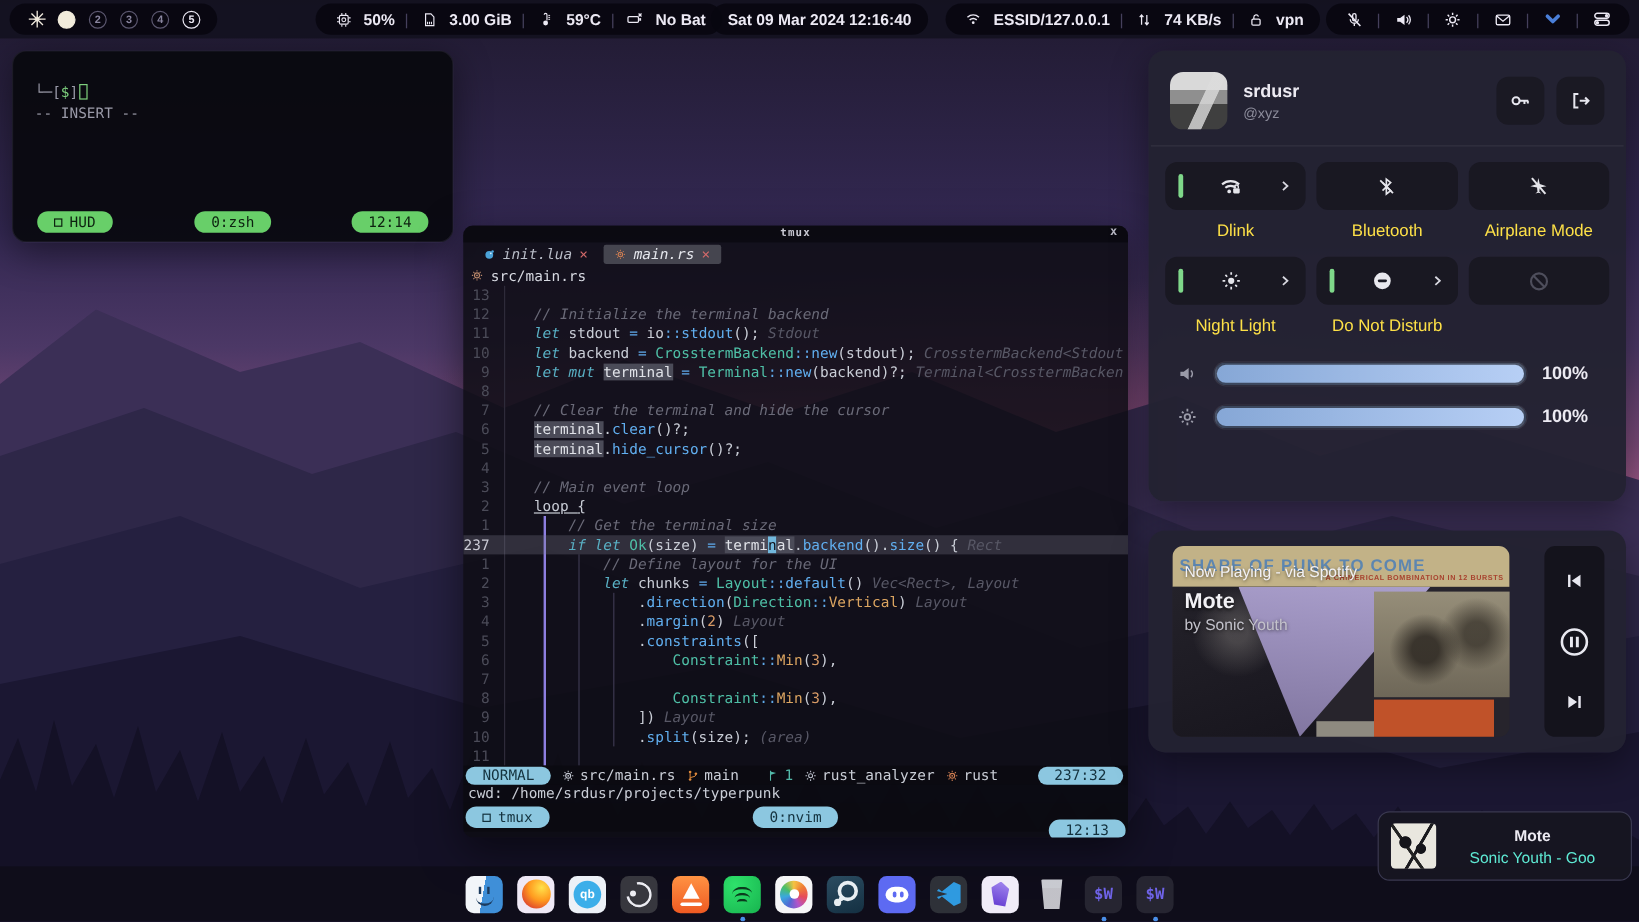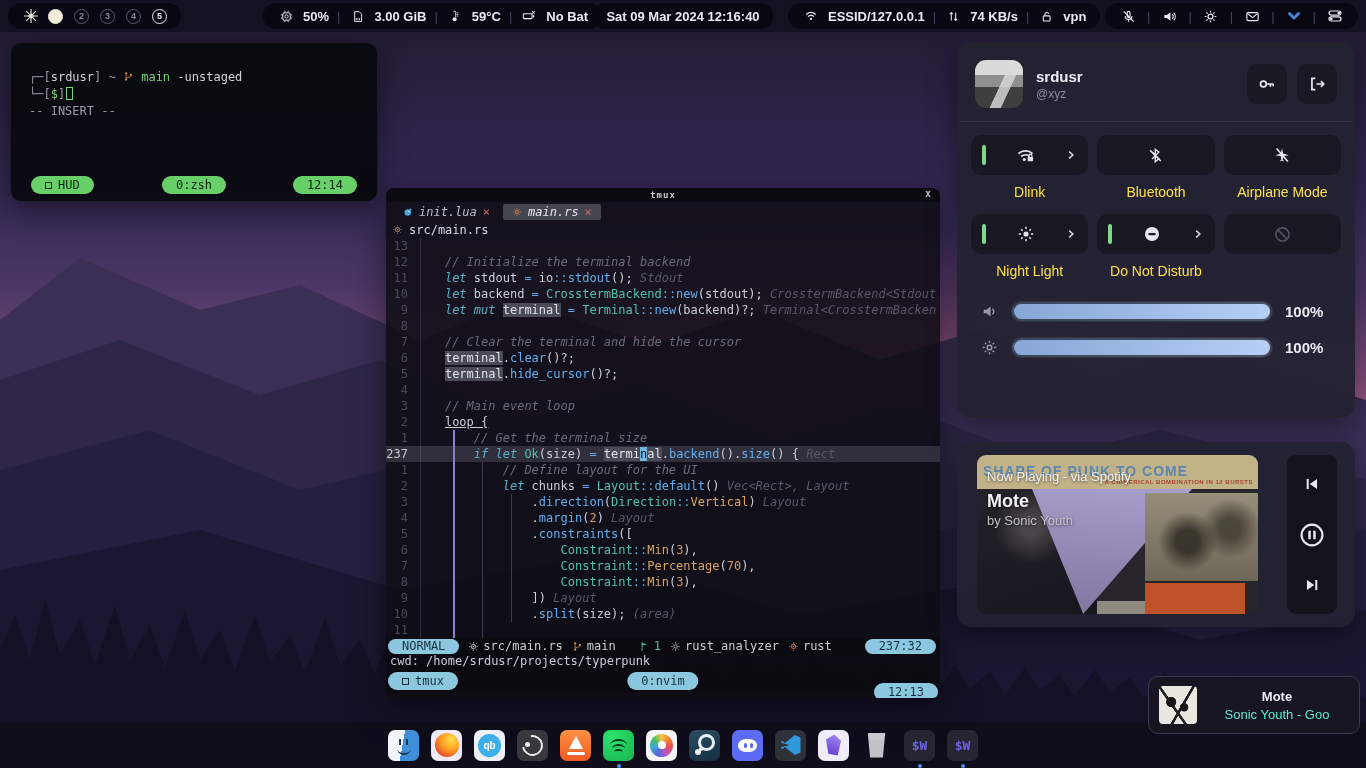--- a/index.html
+++ b/index.html
@@ -302,28 +302,20 @@
           <circle cx="11.8" cy="5.1" r="1.4" fill="#ece9f4"></circle>
           <rect x="2" y="8.8" width="12" height="4.2" rx="2.1" fill="none" stroke="#ece9f4" stroke-width="1.2"></rect>
           <circle cx="4.2" cy="10.9" r="1.4" fill="#ece9f4"></circle>
         </svg>
       </span>
   </div>
 </div>
 
 <div class="term">
   <div>
-    <span class="tdim">┌─[</span><span>srdusr</span><span class="tdim">] </span><span class="tdim">~ </span><span class="torg"><svg width="11" height="11" viewBox="0 0 16 16" style="display:inline;vertical-align:-1px">
-          <circle cx="4.5" cy="3.5" r="1.6" fill="#e08a3c"></circle>
-          <circle cx="4.5" cy="12.5" r="1.6" fill="#e08a3c"></circle>
-          <circle cx="11.5" cy="5.5" r="1.6" fill="#e08a3c"></circle>
-          <path d="M4.5 5.1v5.8M11.5 7.1c0 2.6-7 2-7 3.8" fill="none" stroke="#e08a3c" stroke-width="1.2"></path>
-        </svg> </span><span class="tgrn">main</span><span> -unstaged</span>
-  </div>
-  <div>
     <span class="tdim">└─[</span><span class="tgrn">$</span><span class="tdim">]</span><span class="tcursor"></span>
   </div>
   <div class="tdim">-- INSERT --</div>
   <div class="term-bar">
     <span class="gpill l"><span class="sq"></span><span>HUD</span></span>
     <span class="gpill c"><span>0:zsh</span></span>
     <span class="gpill r"><span>12:14</span></span>
   </div>
 </div>
 
@@ -385,21 +377,21 @@
         <div class="cl"><span class="ln">3</span><span class="lt"><span class="pn">    </span><span class="cm">// Main event loop</span></span></div>
         <div class="cl"><span class="ln">2</span><span class="lt"><span class="pn">    </span><span class="ku">loop </span><span class="pu">{</span></span></div>
         <div class="cl"><span class="ln">1</span><span class="lt"><span class="pn">        </span><span class="cm">// Get the terminal size</span></span></div>
         <div class="cl cur"><span class="ln">237</span><span class="lt"><span class="pn">        </span><span class="kw">if let </span><span class="ty">Ok</span><span class="pn">(size) </span><span class="op">= </span><span class="sl">termi</span><span class="cr">n</span><span class="sl">al</span><span class="pn">.</span><span class="fn">backend</span><span class="pn">().</span><span class="fn">size</span><span class="pn">() { </span><span class="hi">Rect</span></span></div>
         <div class="cl"><span class="ln">1</span><span class="lt"><span class="pn">            </span><span class="cm">// Define layout for the UI</span></span></div>
         <div class="cl"><span class="ln">2</span><span class="lt"><span class="pn">            </span><span class="kw">let </span><span class="pn">chunks </span><span class="op">= </span><span class="ty">Layout</span><span class="op">::</span><span class="fn">default</span><span class="pn">() </span><span class="hi">Vec&lt;Rect&gt;, Layout</span></span></div>
         <div class="cl"><span class="ln">3</span><span class="lt"><span class="pn">                .</span><span class="fn">direction</span><span class="pn">(</span><span class="ty">Direction</span><span class="op">::</span><span class="en">Vertical</span><span class="pn">) </span><span class="hi">Layout</span></span></div>
         <div class="cl"><span class="ln">4</span><span class="lt"><span class="pn">                .</span><span class="fn">margin</span><span class="pn">(</span><span class="nm">2</span><span class="pn">) </span><span class="hi">Layout</span></span></div>
         <div class="cl"><span class="ln">5</span><span class="lt"><span class="pn">                .</span><span class="fn">constraints</span><span class="pn">([</span></span></div>
         <div class="cl"><span class="ln">6</span><span class="lt"><span class="pn">                    </span><span class="ty">Constraint</span><span class="op">::</span><span class="en">Min</span><span class="pn">(</span><span class="nm">3</span><span class="pn">),</span></span></div>
-        <div class="cl"><span class="ln">7</span><span class="lt"><span class="pn">                    </span><span class="ty">Constraint</span><span class="op">::</span><span class="en">Percentage</span><span class="pn">(</span><span class="nm">70</span><span class="pn">),</span></span></div>
+        <div class="cl"><span class="ln">7</span></div>
         <div class="cl"><span class="ln">8</span><span class="lt"><span class="pn">                    </span><span class="ty">Constraint</span><span class="op">::</span><span class="en">Min</span><span class="pn">(</span><span class="nm">3</span><span class="pn">),</span></span></div>
         <div class="cl"><span class="ln">9</span><span class="lt"><span class="pn">                ]) </span><span class="hi">Layout</span></span></div>
         <div class="cl"><span class="ln">10</span><span class="lt"><span class="pn">                .</span><span class="fn">split</span><span class="pn">(size); </span><span class="hi">(area)</span></span></div>
         <div class="cl"><span class="ln">11</span><span class="lt"></span></div>
       </div>
   </div>
   <div class="sline">
     <span class="bpill sp" style="margin-left:2px">NORMAL</span>
     <span class="sit">
       <span>

